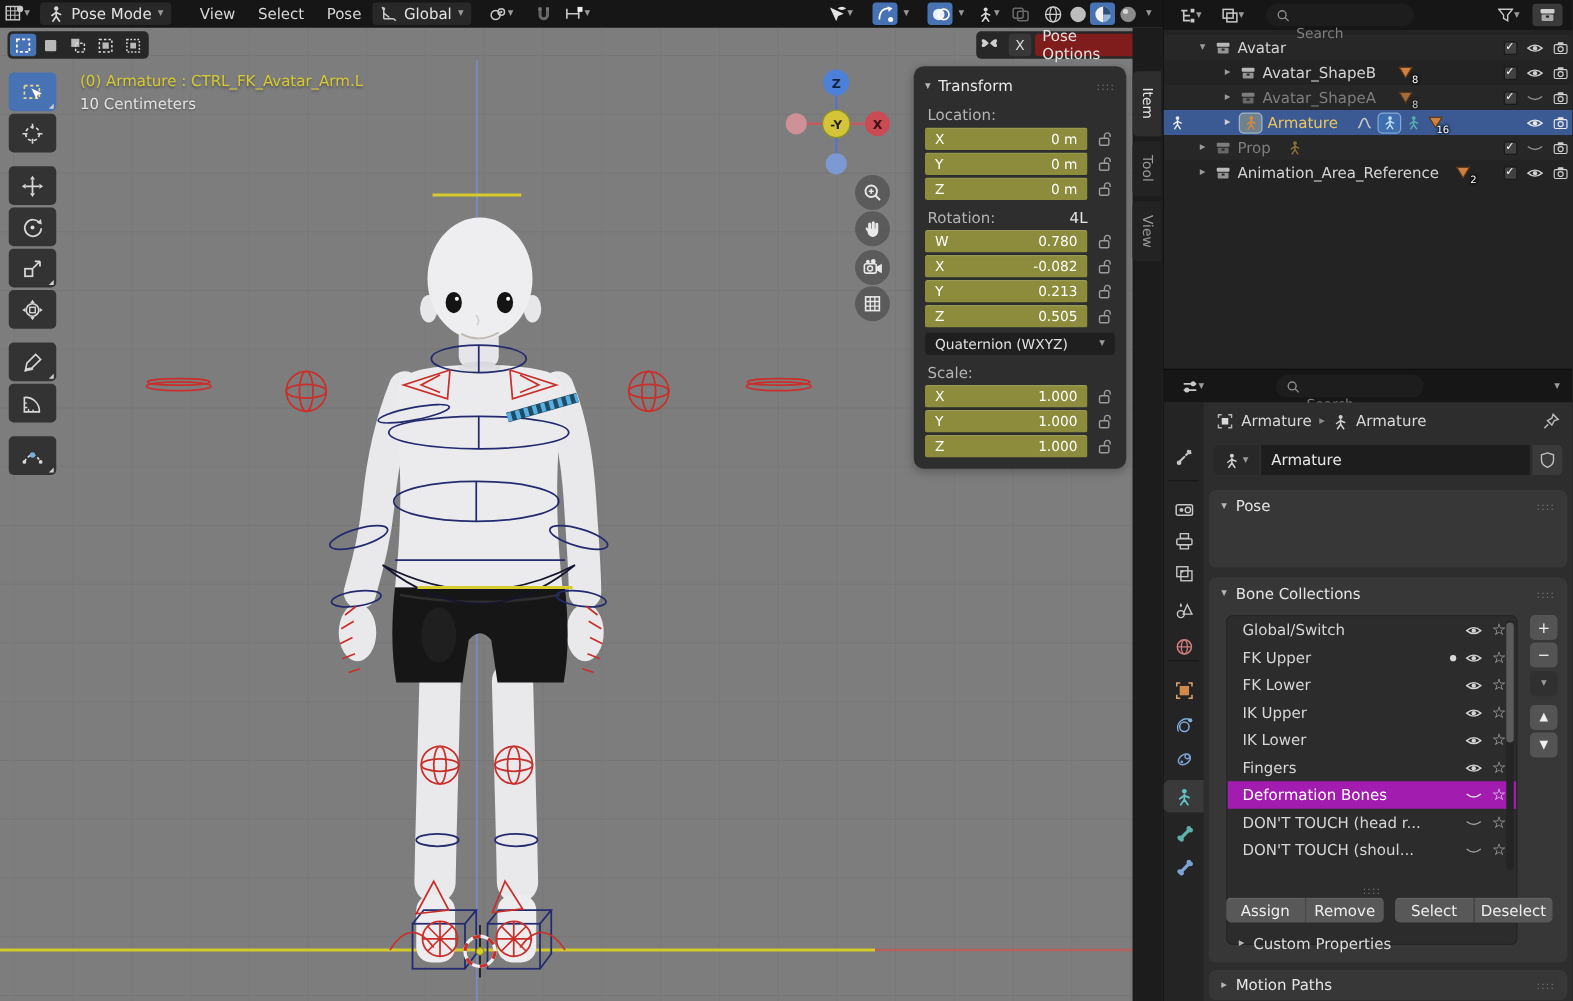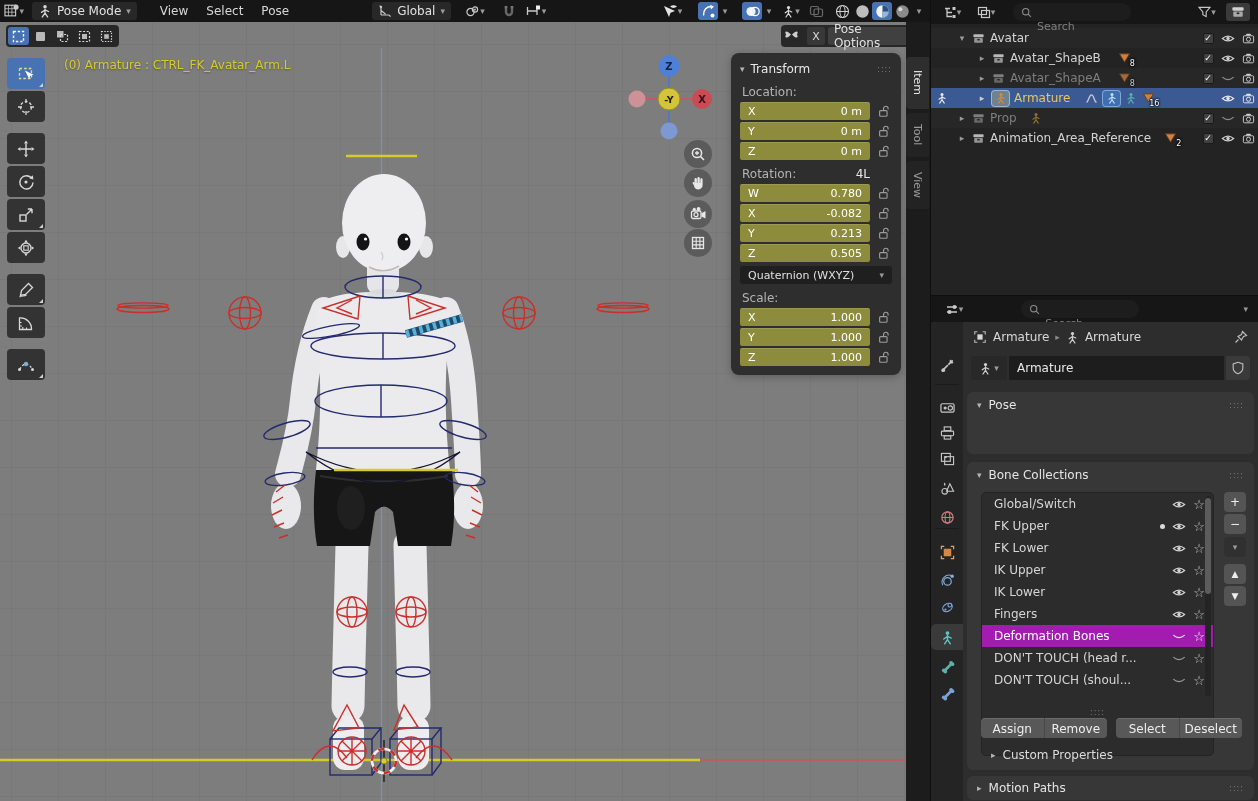--- a/index.html
+++ b/index.html
@@ -35,21 +35,21 @@
   .selmode { position:absolute; left:6px; top:3px; height:22px; background:#272727; border-radius:4px;
     display:flex; align-items:center; padding:2px; gap:1px; }
   .selmode .sbtn { width:21px; height:18px; border-radius:3px; display:flex; align-items:center; justify-content:center; }
   .selmode .sbtn.active { background:#4772b3; }
 
   
   .pose-opts { position:absolute; left:781px; top:3px; height:22px; background:#272727; border-radius:4px;
     display:flex; align-items:center; padding:2px 3px; gap:3px; }
   .pose-opts .xbtn { width:18px; height:18px; border-radius:3px; background:#383838; color:#ddd;
     display:flex; align-items:center; justify-content:center; font-size:11px; }
-  .pose-opts .pdd { background:#404040; }
+  .pose-opts .pdd { background:#7f1d1d; }
 
   
   .toolbar { position:absolute; left:7px; top:36px; display:flex; flex-direction:column; width:38px; }
   .tbtn { width:38px; height:31px; margin-bottom:2px; border-radius:4px; background:rgba(44,44,44,.92);
     display:flex; align-items:center; justify-content:center; position:relative; }
   .tbtn.active { background:#4772b3; }
   .tbtn.gap { margin-top:9px; }
   .tbtn .vmark { position:absolute; right:2px; bottom:2px; width:0; height:0;
     border-left:4px solid transparent; border-bottom:4px solid #cfcfcf; }
 
@@ -234,21 +234,21 @@
       <svg class="ic" width="14" height="14" style="color:#d8d8d8">
           <use href="#sym-figure"></use>
         </svg>
       <span>Pose Mode</span>
       <span class="chev">▾</span>
     </div>
     <span class="menu" style="margin-left:14px">View</span>
     <span class="menu">Select</span>
     <span class="menu">Pose</span>
 
-    <div class="dd" style="margin-left:74px">
+    <div class="dd" style="">
       <svg class="ic" width="14" height="14" viewBox="0 0 14 14">
         <path d="M3 11 L3 3 M3 11 L11 11 M3 3 L1.6 1.6 M11 11 L12.6 12.6 M3 6.5 L7.5 10" stroke="#c8c8c8" stroke-width="1.2" fill="none"></path>
         <circle cx="3" cy="3" r="1.2" fill="#c8c8c8"></circle>
       </svg>
       <span>Global</span>
       <span class="chev">▾</span>
     </div>
     <div class="hicon" style="margin-left:8px;width:32px">
       <svg class="ic" width="15" height="13" viewBox="0 0 15 13">
         <circle cx="5.5" cy="7" r="3.6" fill="none" stroke="#c8c8c8" stroke-width="1.2"></circle>
@@ -466,20 +466,21 @@
           </g>
           <g>
             <circle cx="669" cy="99" r="11" fill="#d3c43a" stroke="#8f8f2a" stroke-width="1"></circle>
             <text x="669" y="103" text-anchor="middle" font-size="9.5" font-weight="bold" fill="#1c1c08">-Y</text>
           </g>
         </g>
       </svg>
 
       <div class="vp-text">
         <div class="l2">(0) Armature : CTRL_FK_Avatar_Arm.L</div>
+        <div class="l3">10 Centimeters</div>
       </div>
 
       <div class="selmode">
         <div class="sbtn active">
           <svg width="13" height="13" viewBox="0 0 13 13">
               <rect x="1.5" y="1.5" width="10" height="10" fill="none" stroke="#fff" stroke-width="1.4" stroke-dasharray="2.4 1.8"></rect>
             </svg>
         </div>
         <div class="sbtn">
           <svg width="13" height="13" viewBox="0 0 13 13">

